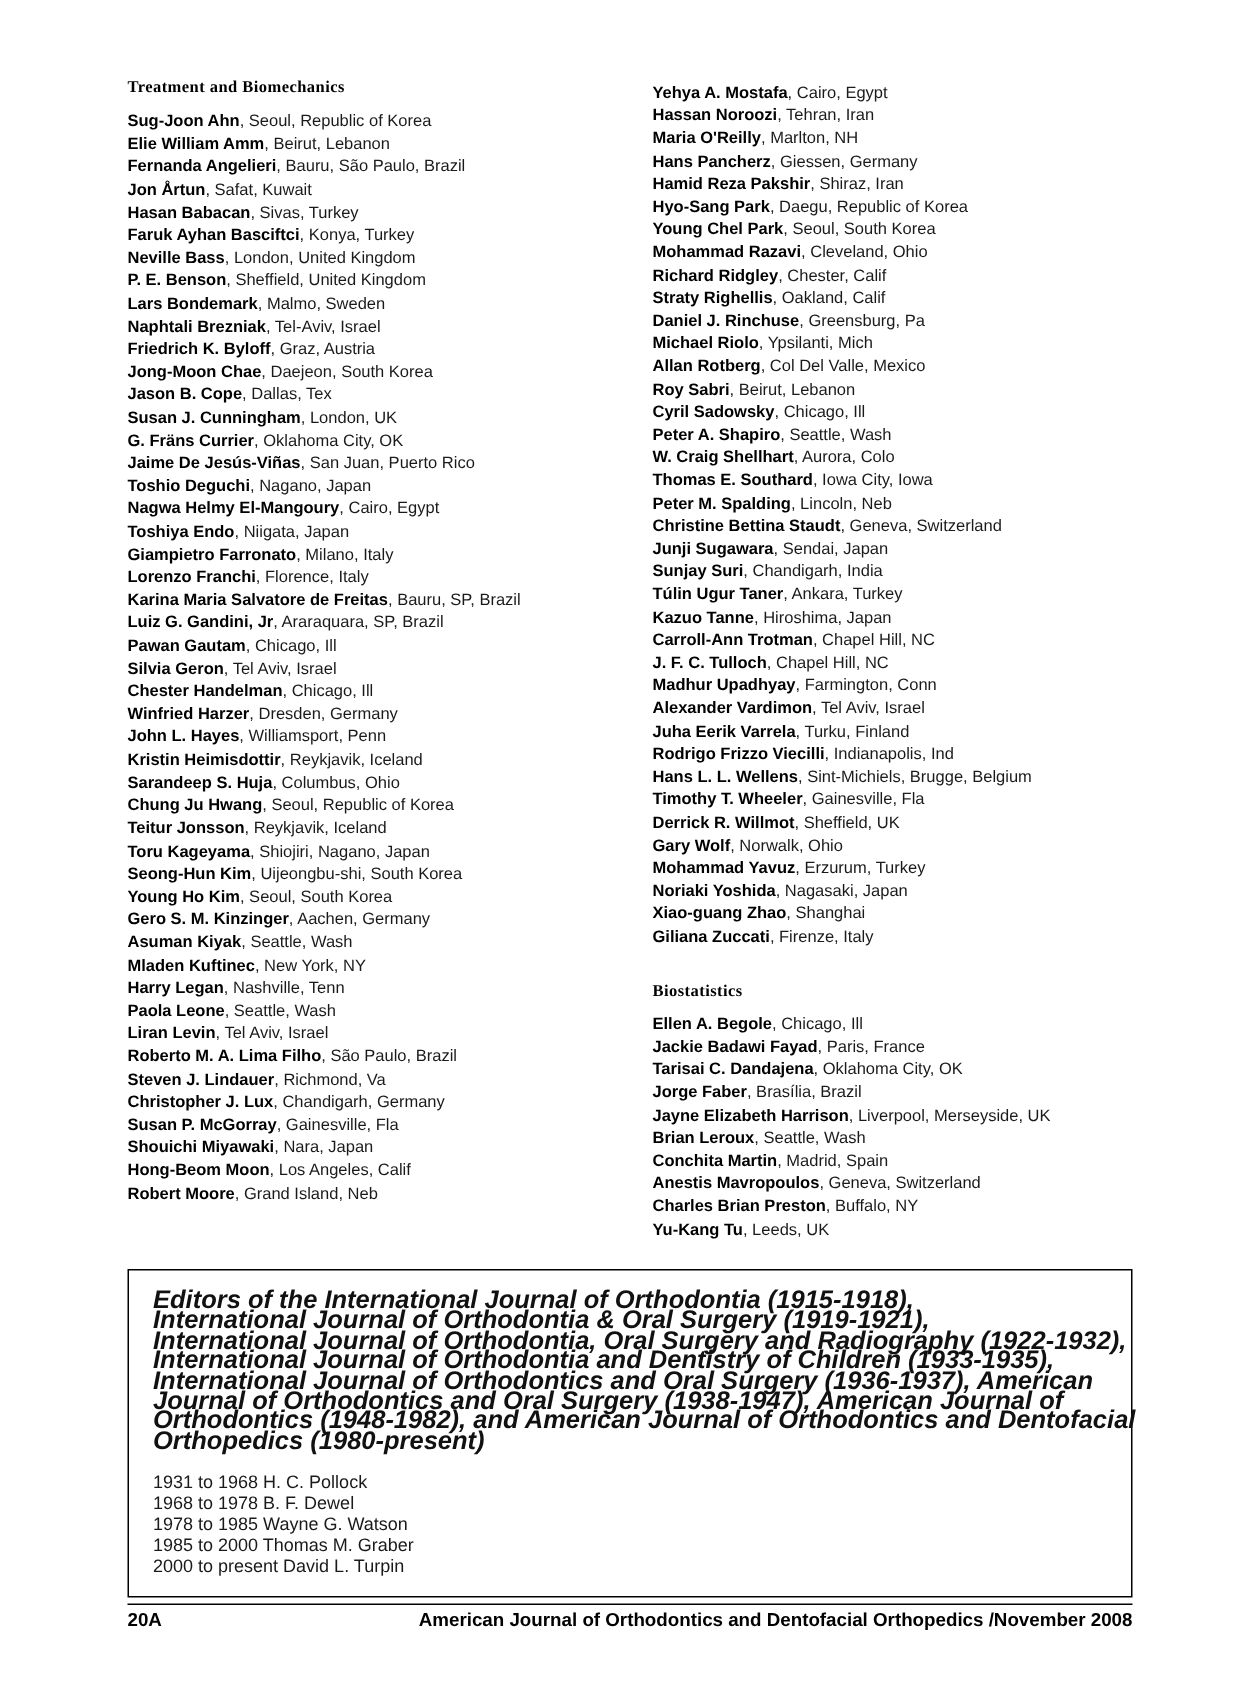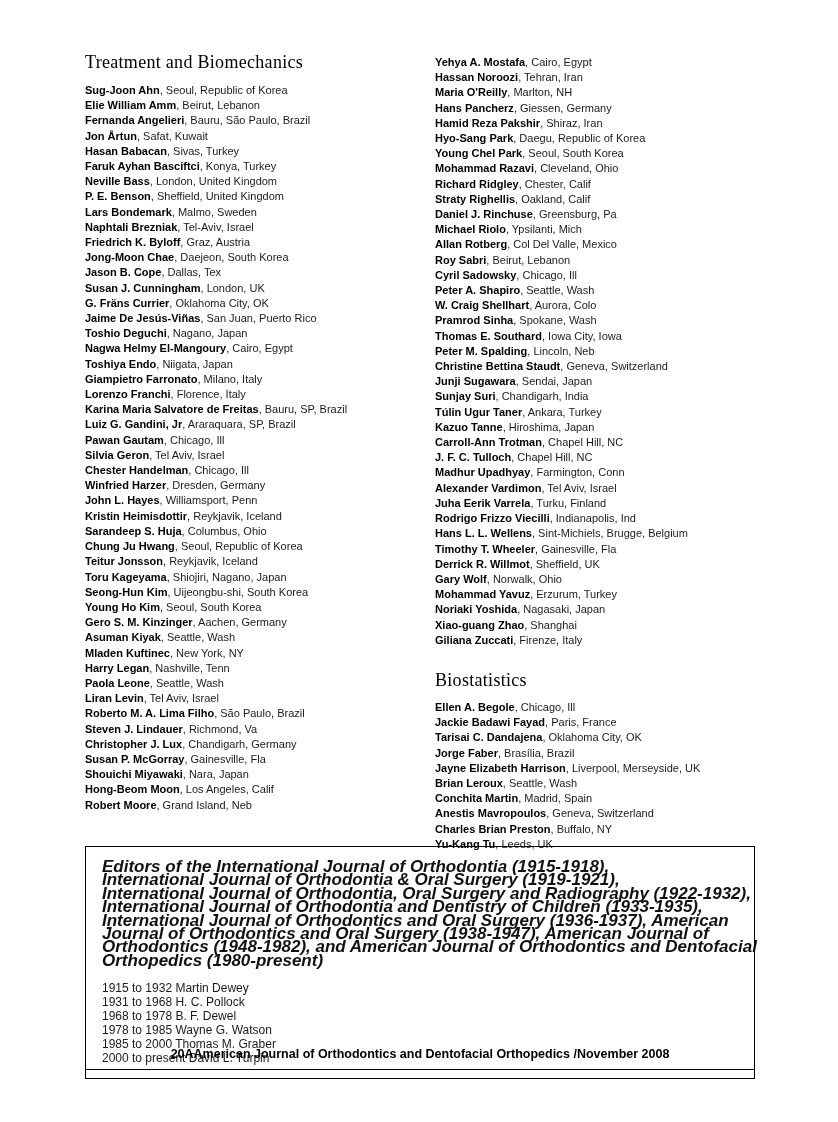--- a/index.html
+++ b/index.html
@@ -17,22 +17,22 @@
     position: absolute;
     left: 85px;
     top: 52px;
     width: 672px;
     display: flex;
   }
   .col-left { width: 350px; }
   .col-right { width: 322px; padding-top: 3px; }
   .section-title {
     font-family: "Liberation Serif", serif;
-    font-weight: normal;
-    font-size: 18px;
+    font-weight: bold;
+    font-size: 11px;
     letter-spacing: 0.3px;
     color: #000;
     margin-bottom: 10px;
   }
   .bios-title { margin-top: 22px; margin-bottom: 9px; }
   .entry {
     font-size: 11px;
     line-height: 15.2px;
     white-space: nowrap;
     color: #1a1a1a;
@@ -67,24 +67,24 @@
   .footer-rule {
     position: absolute;
     left: 85px;
     top: 1069px;
     width: 670px;
     border-top: 1px solid #000;
   }
   .footer {
     position: absolute;
     left: 85px;
-    top: 1047px;
+    top: 1073px;
     width: 670px;
     display: flex;
-    justify-content: center;
+    justify-content: space-between;
     align-items: baseline;
   }
   .page-num { font-weight: bold; font-size: 12.5px; color: #000; }
   .journal-line { font-weight: bold; font-size: 12.5px; color: #000; }
 </style>
 </head>
 <body>
 
 <div class="page">
 
@@ -154,21 +154,20 @@
           <div class="entry"><span class="ename">Mohammad Razavi</span><span class="eloc">, Cleveland, Ohio</span></div>
           <div class="entry"><span class="ename">Richard Ridgley</span><span class="eloc">, Chester, Calif</span></div>
           <div class="entry"><span class="ename">Straty Righellis</span><span class="eloc">, Oakland, Calif</span></div>
           <div class="entry"><span class="ename">Daniel J. Rinchuse</span><span class="eloc">, Greensburg, Pa</span></div>
           <div class="entry"><span class="ename">Michael Riolo</span><span class="eloc">, Ypsilanti, Mich</span></div>
           <div class="entry"><span class="ename">Allan Rotberg</span><span class="eloc">, Col Del Valle, Mexico</span></div>
           <div class="entry"><span class="ename">Roy Sabri</span><span class="eloc">, Beirut, Lebanon</span></div>
           <div class="entry"><span class="ename">Cyril Sadowsky</span><span class="eloc">, Chicago, Ill</span></div>
           <div class="entry"><span class="ename">Peter A. Shapiro</span><span class="eloc">, Seattle, Wash</span></div>
           <div class="entry"><span class="ename">W. Craig Shellhart</span><span class="eloc">, Aurora, Colo</span></div>
-          <div class="entry"><span class="ename">Pramrod Sinha</span><span class="eloc">, Spokane, Wash</span></div>
           <div class="entry"><span class="ename">Thomas E. Southard</span><span class="eloc">, Iowa City, Iowa</span></div>
           <div class="entry"><span class="ename">Peter M. Spalding</span><span class="eloc">, Lincoln, Neb</span></div>
           <div class="entry"><span class="ename">Christine Bettina Staudt</span><span class="eloc">, Geneva, Switzerland</span></div>
           <div class="entry"><span class="ename">Junji Sugawara</span><span class="eloc">, Sendai, Japan</span></div>
           <div class="entry"><span class="ename">Sunjay Suri</span><span class="eloc">, Chandigarh, India</span></div>
           <div class="entry"><span class="ename">Túlin Ugur Taner</span><span class="eloc">, Ankara, Turkey</span></div>
           <div class="entry"><span class="ename">Kazuo Tanne</span><span class="eloc">, Hiroshima, Japan</span></div>
           <div class="entry"><span class="ename">Carroll-Ann Trotman</span><span class="eloc">, Chapel Hill, NC</span></div>
           <div class="entry"><span class="ename">J. F. C. Tulloch</span><span class="eloc">, Chapel Hill, NC</span></div>
           <div class="entry"><span class="ename">Madhur Upadhyay</span><span class="eloc">, Farmington, Conn</span></div>
@@ -205,21 +204,20 @@
         <div class="history-line">Editors of the International Journal of Orthodontia (1915-1918),</div>
         <div class="history-line">International Journal of Orthodontia &amp; Oral Surgery (1919-1921),</div>
         <div class="history-line">International Journal of Orthodontia, Oral Surgery and Radiography (1922-1932),</div>
         <div class="history-line">International Journal of Orthodontia and Dentistry of Children (1933-1935),</div>
         <div class="history-line">International Journal of Orthodontics and Oral Surgery (1936-1937), American</div>
         <div class="history-line">Journal of Orthodontics and Oral Surgery (1938-1947), American Journal of</div>
         <div class="history-line">Orthodontics (1948-1982), and American Journal of Orthodontics and Dentofacial</div>
         <div class="history-line">Orthopedics (1980-present)</div>
       </div>
     <div class="terms">
-        <div class="term">1915 to 1932 Martin Dewey</div>
         <div class="term">1931 to 1968 H. C. Pollock</div>
         <div class="term">1968 to 1978 B. F. Dewel</div>
         <div class="term">1978 to 1985 Wayne G. Watson</div>
         <div class="term">1985 to 2000 Thomas M. Graber</div>
         <div class="term">2000 to present David L. Turpin</div>
       </div>
   </div>
 
   <div class="footer-rule"></div>
 

